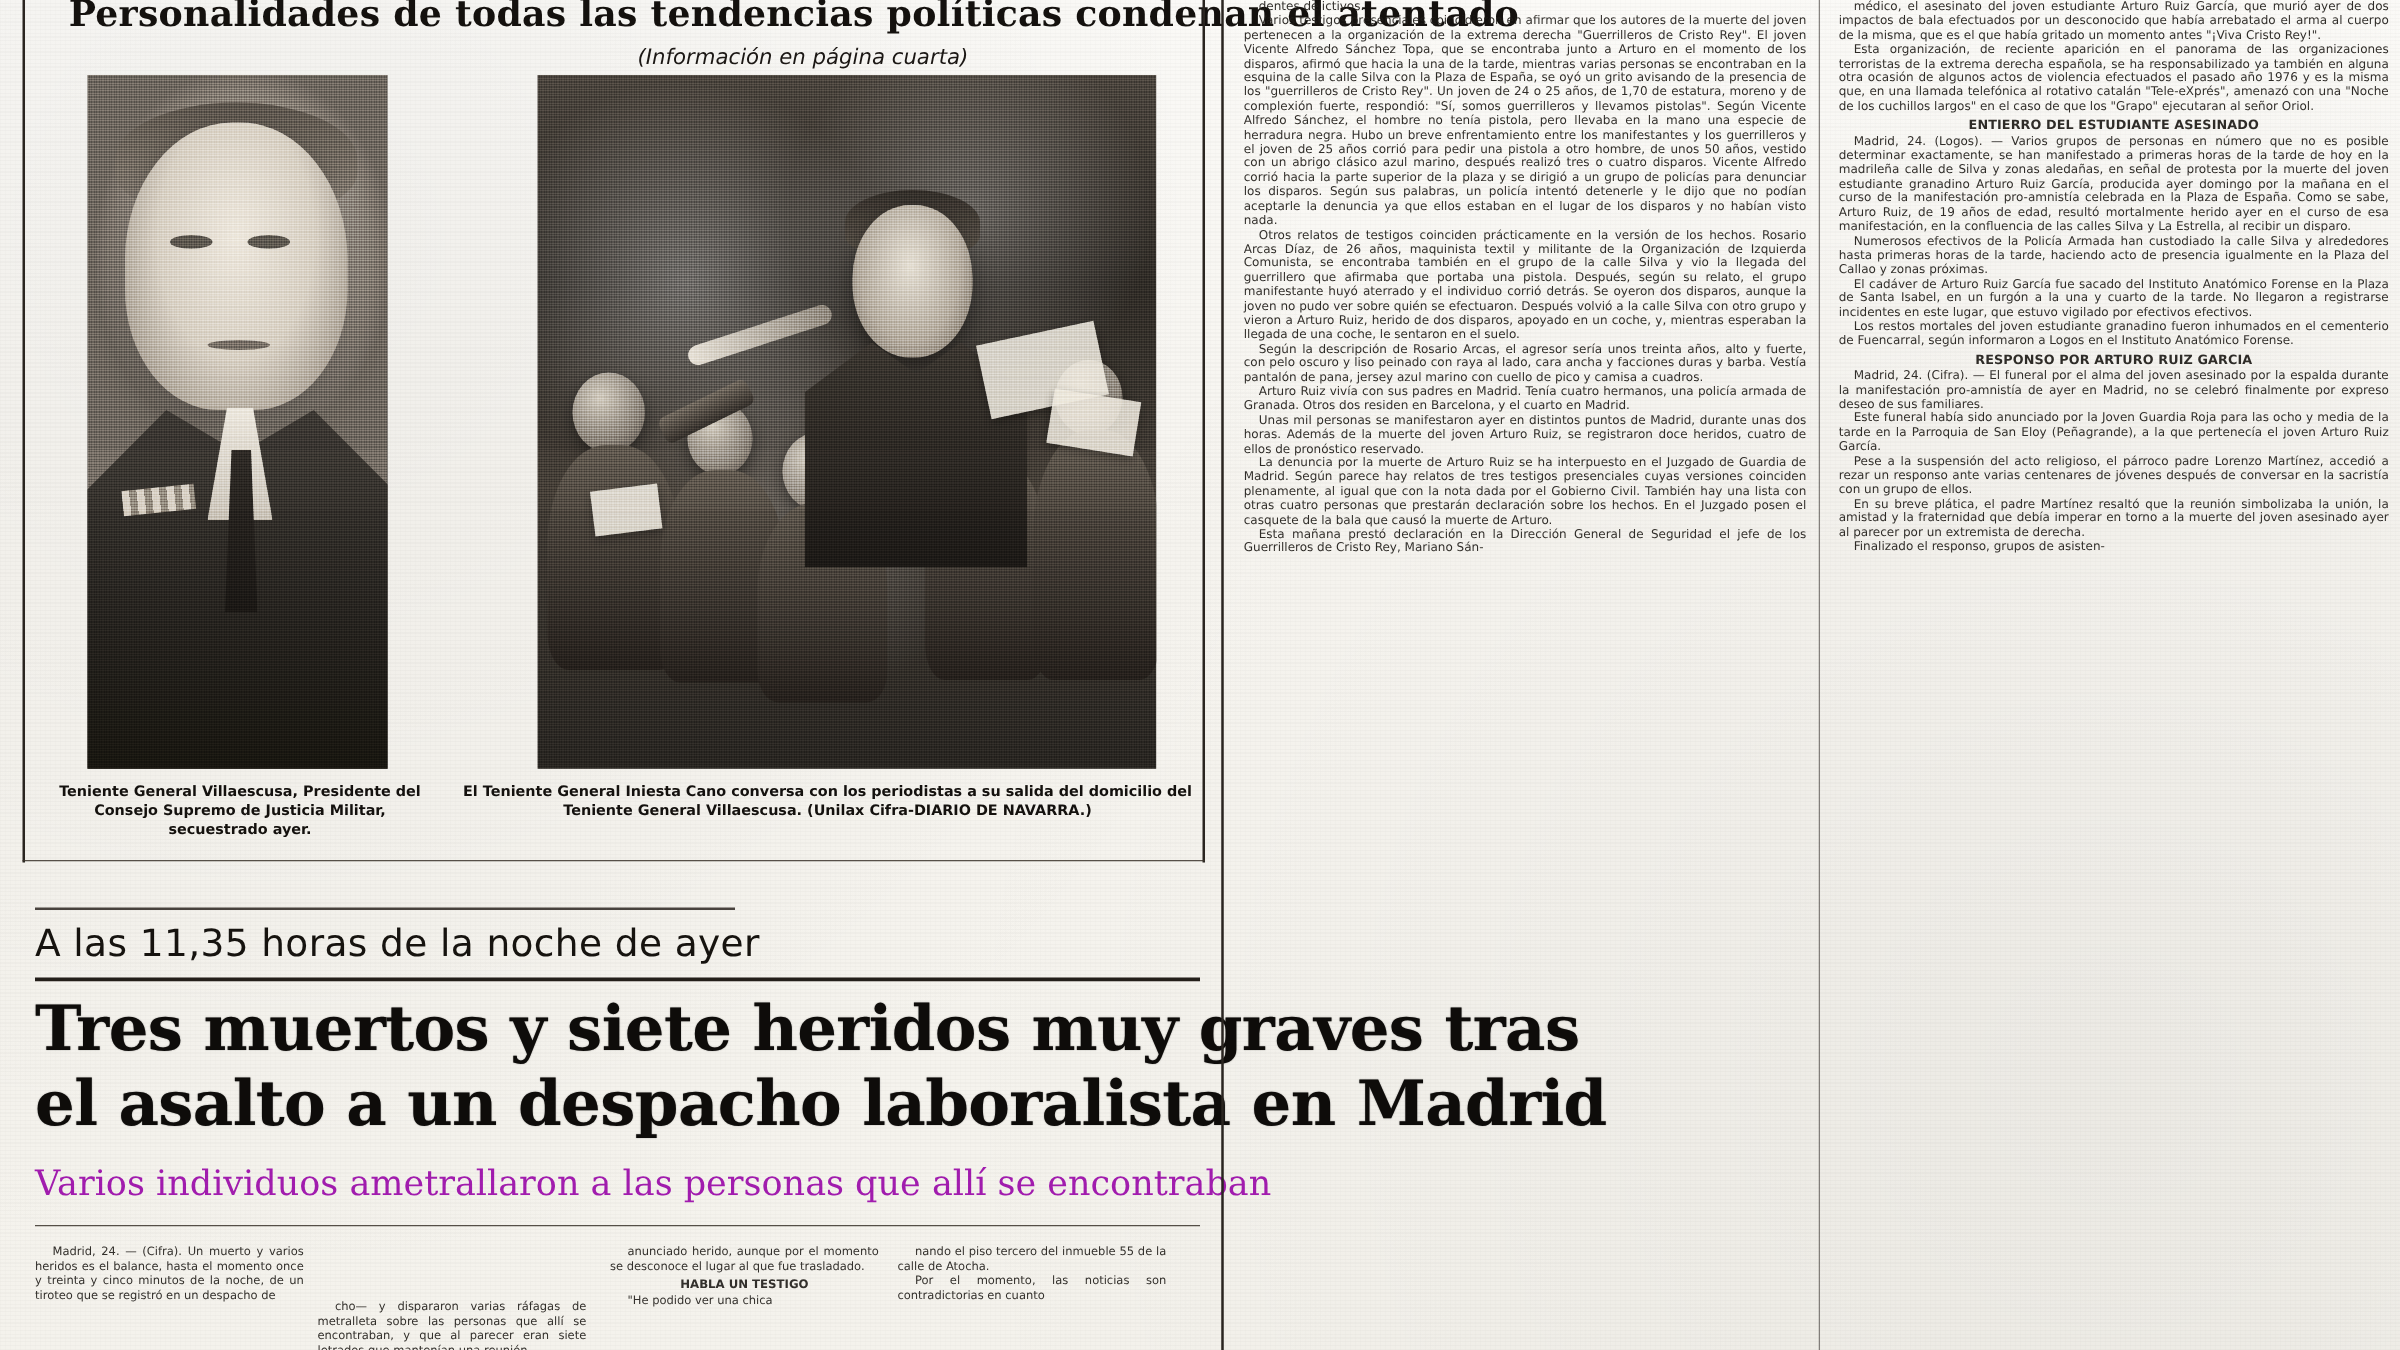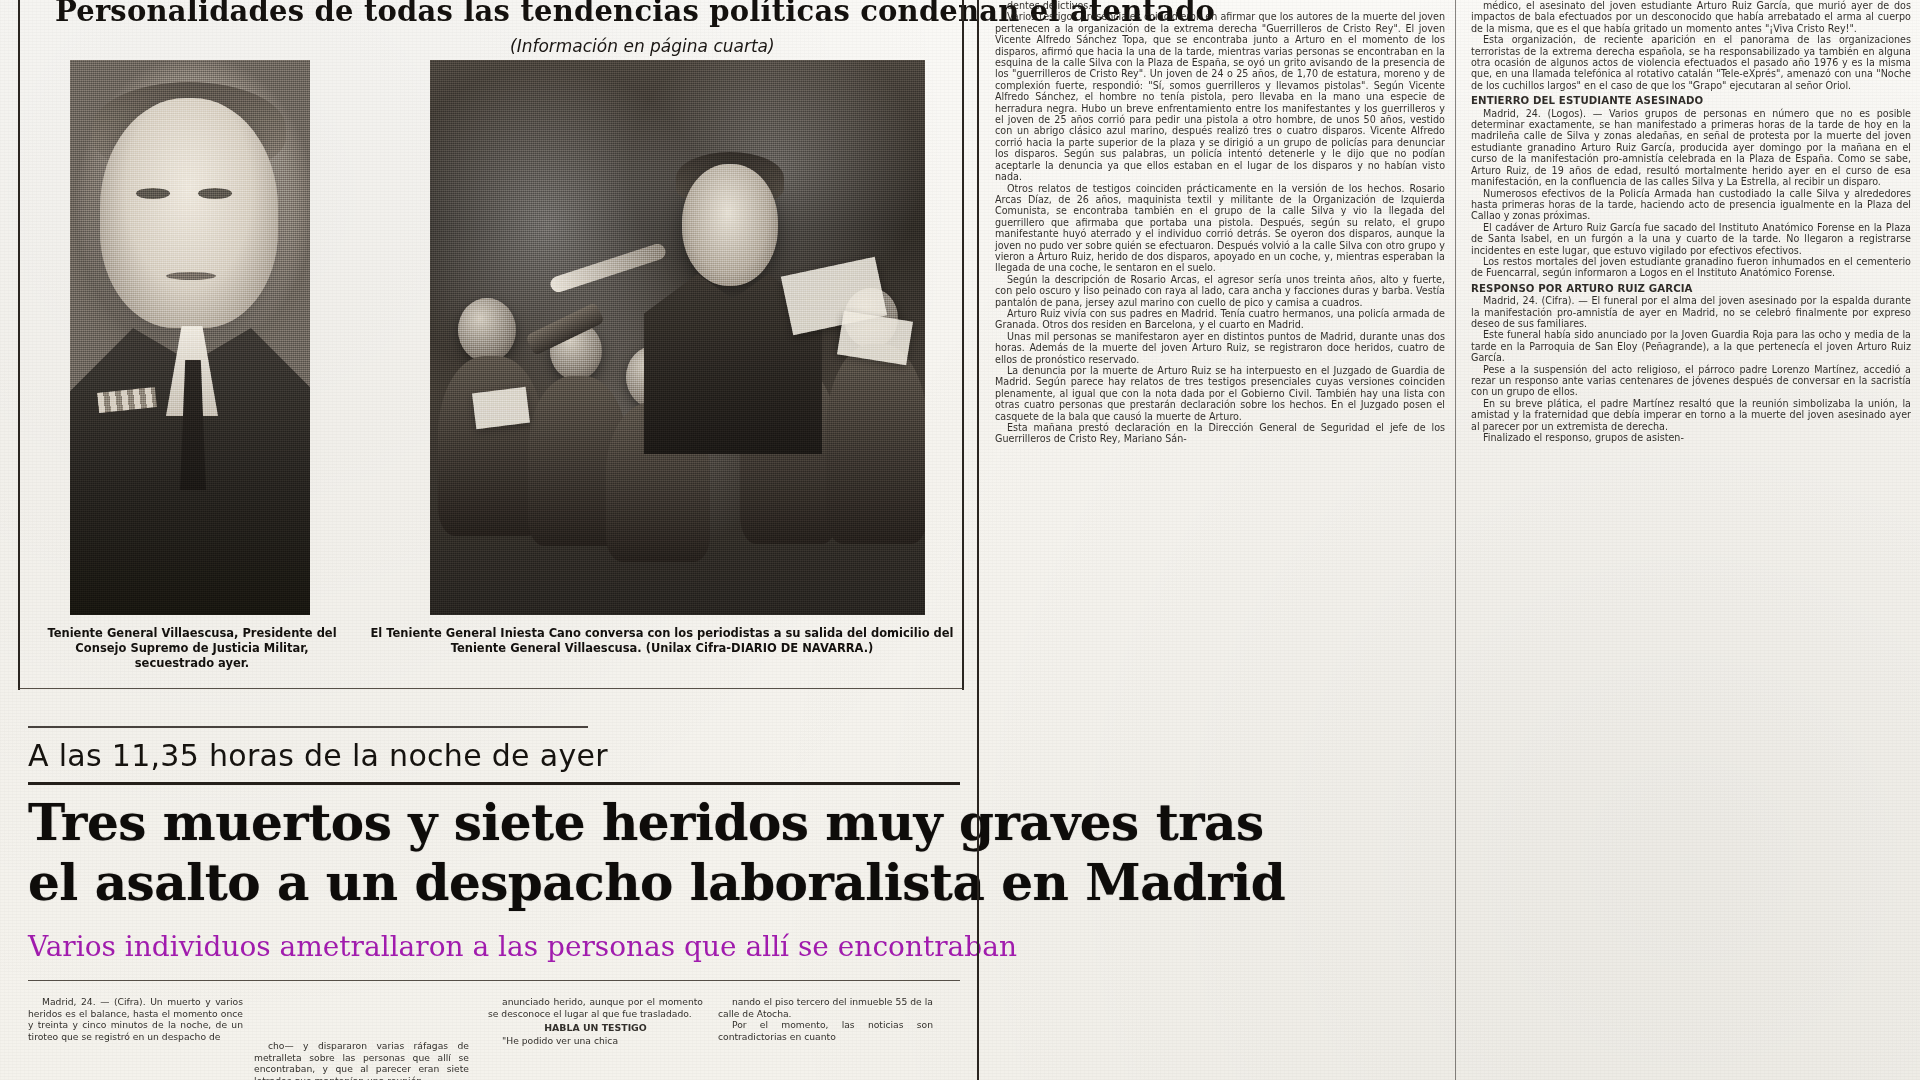--- a/index.html
+++ b/index.html
@@ -203,21 +203,21 @@
   #right-section{position:absolute;left:985px;top:0;width:935px;height:1080px;}
   .rcol{
     position:absolute;top:0;
     font-family:"DejaVu Sans", sans-serif;
     font-size:9.6px;line-height:11.4px;
     text-align:justify;color:#201d19;
     opacity:.93;
   }
   .rcol p{margin:0;text-indent:12px;}
   .rcol .subhead{
-    font-weight:700;text-align:left;text-indent:0;margin:4px 0 1px;
+    font-weight:700;text-align:center;text-indent:0;margin:4px 0 1px;
     font-size:10.2px;letter-spacing:.1px;
   }
 </style>
 </head>
 <body>
 
 <div id="paper"></div>
 
 <div class="page">
 

